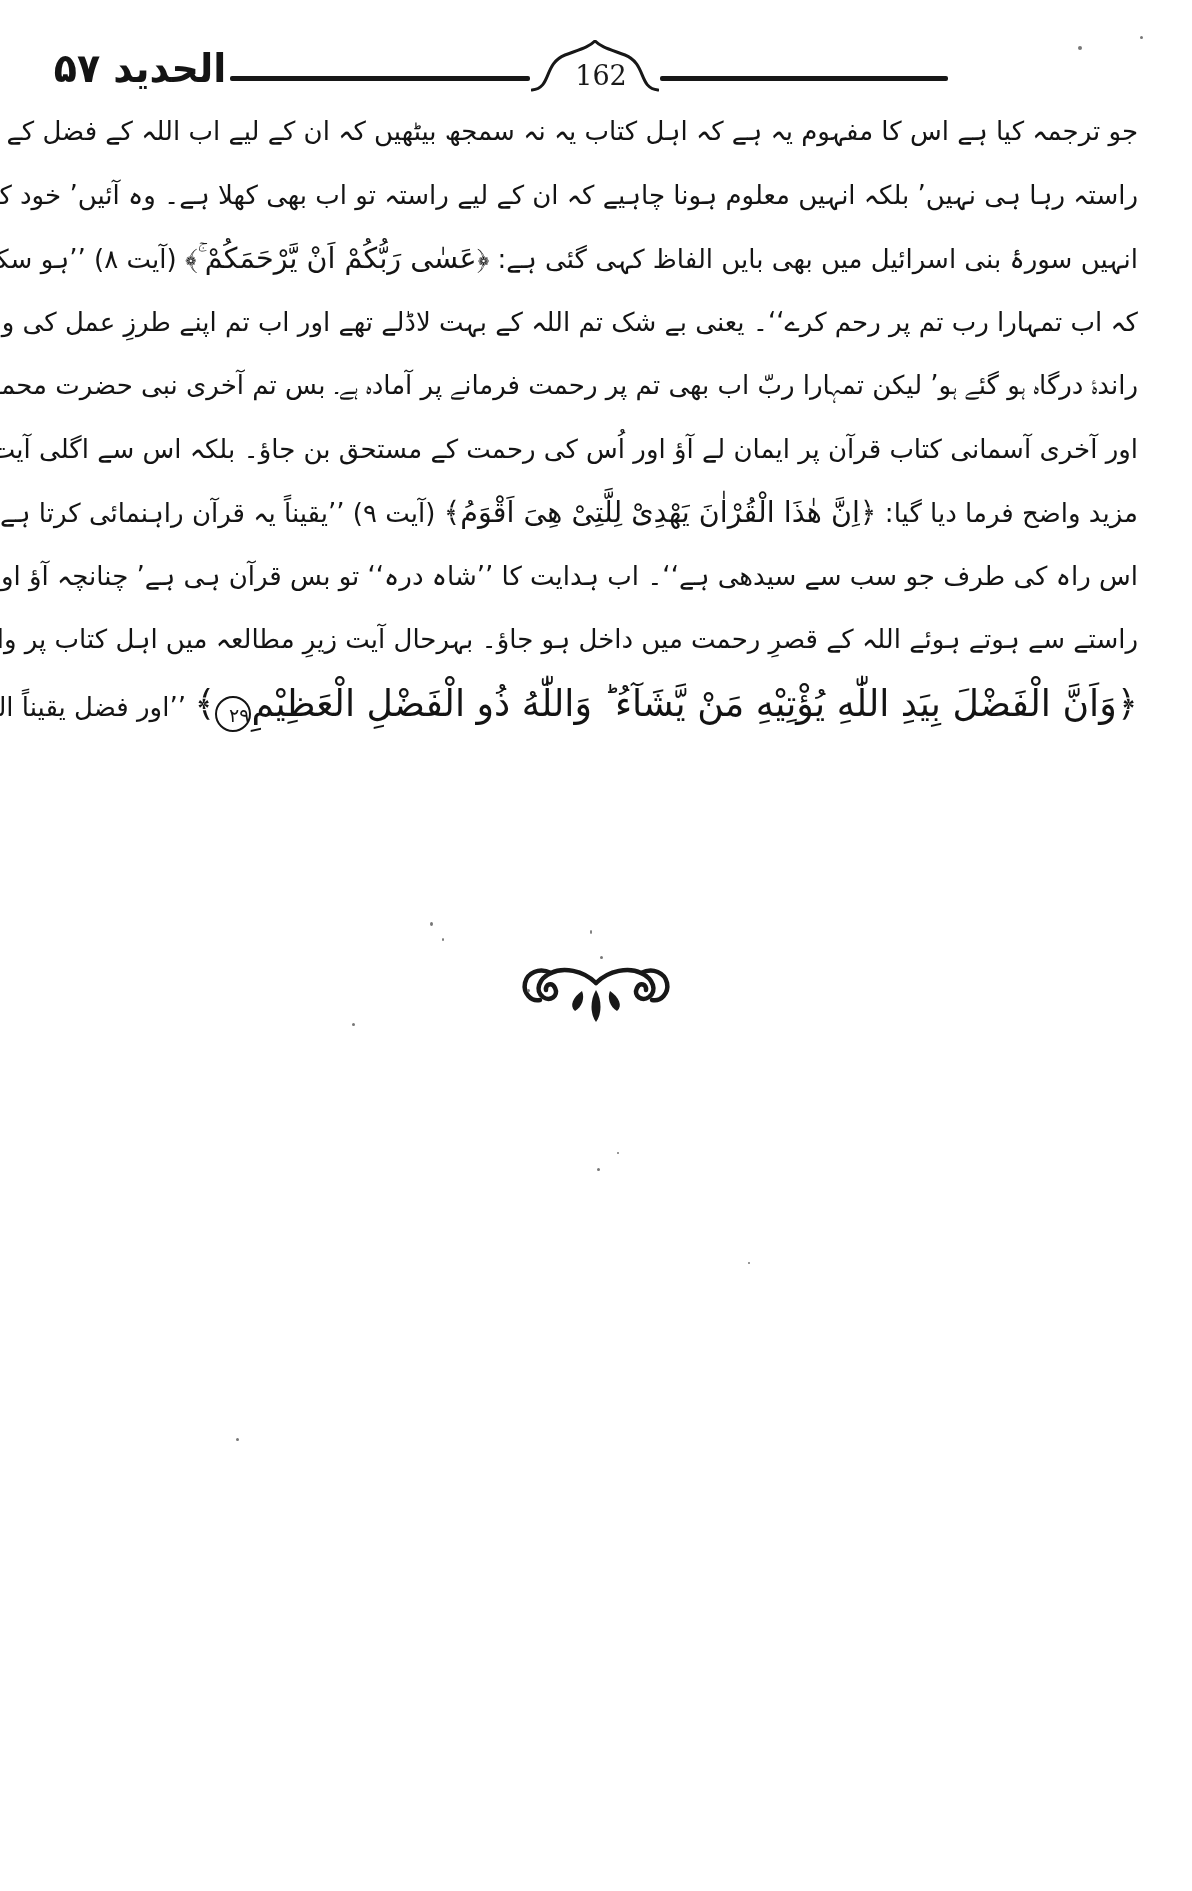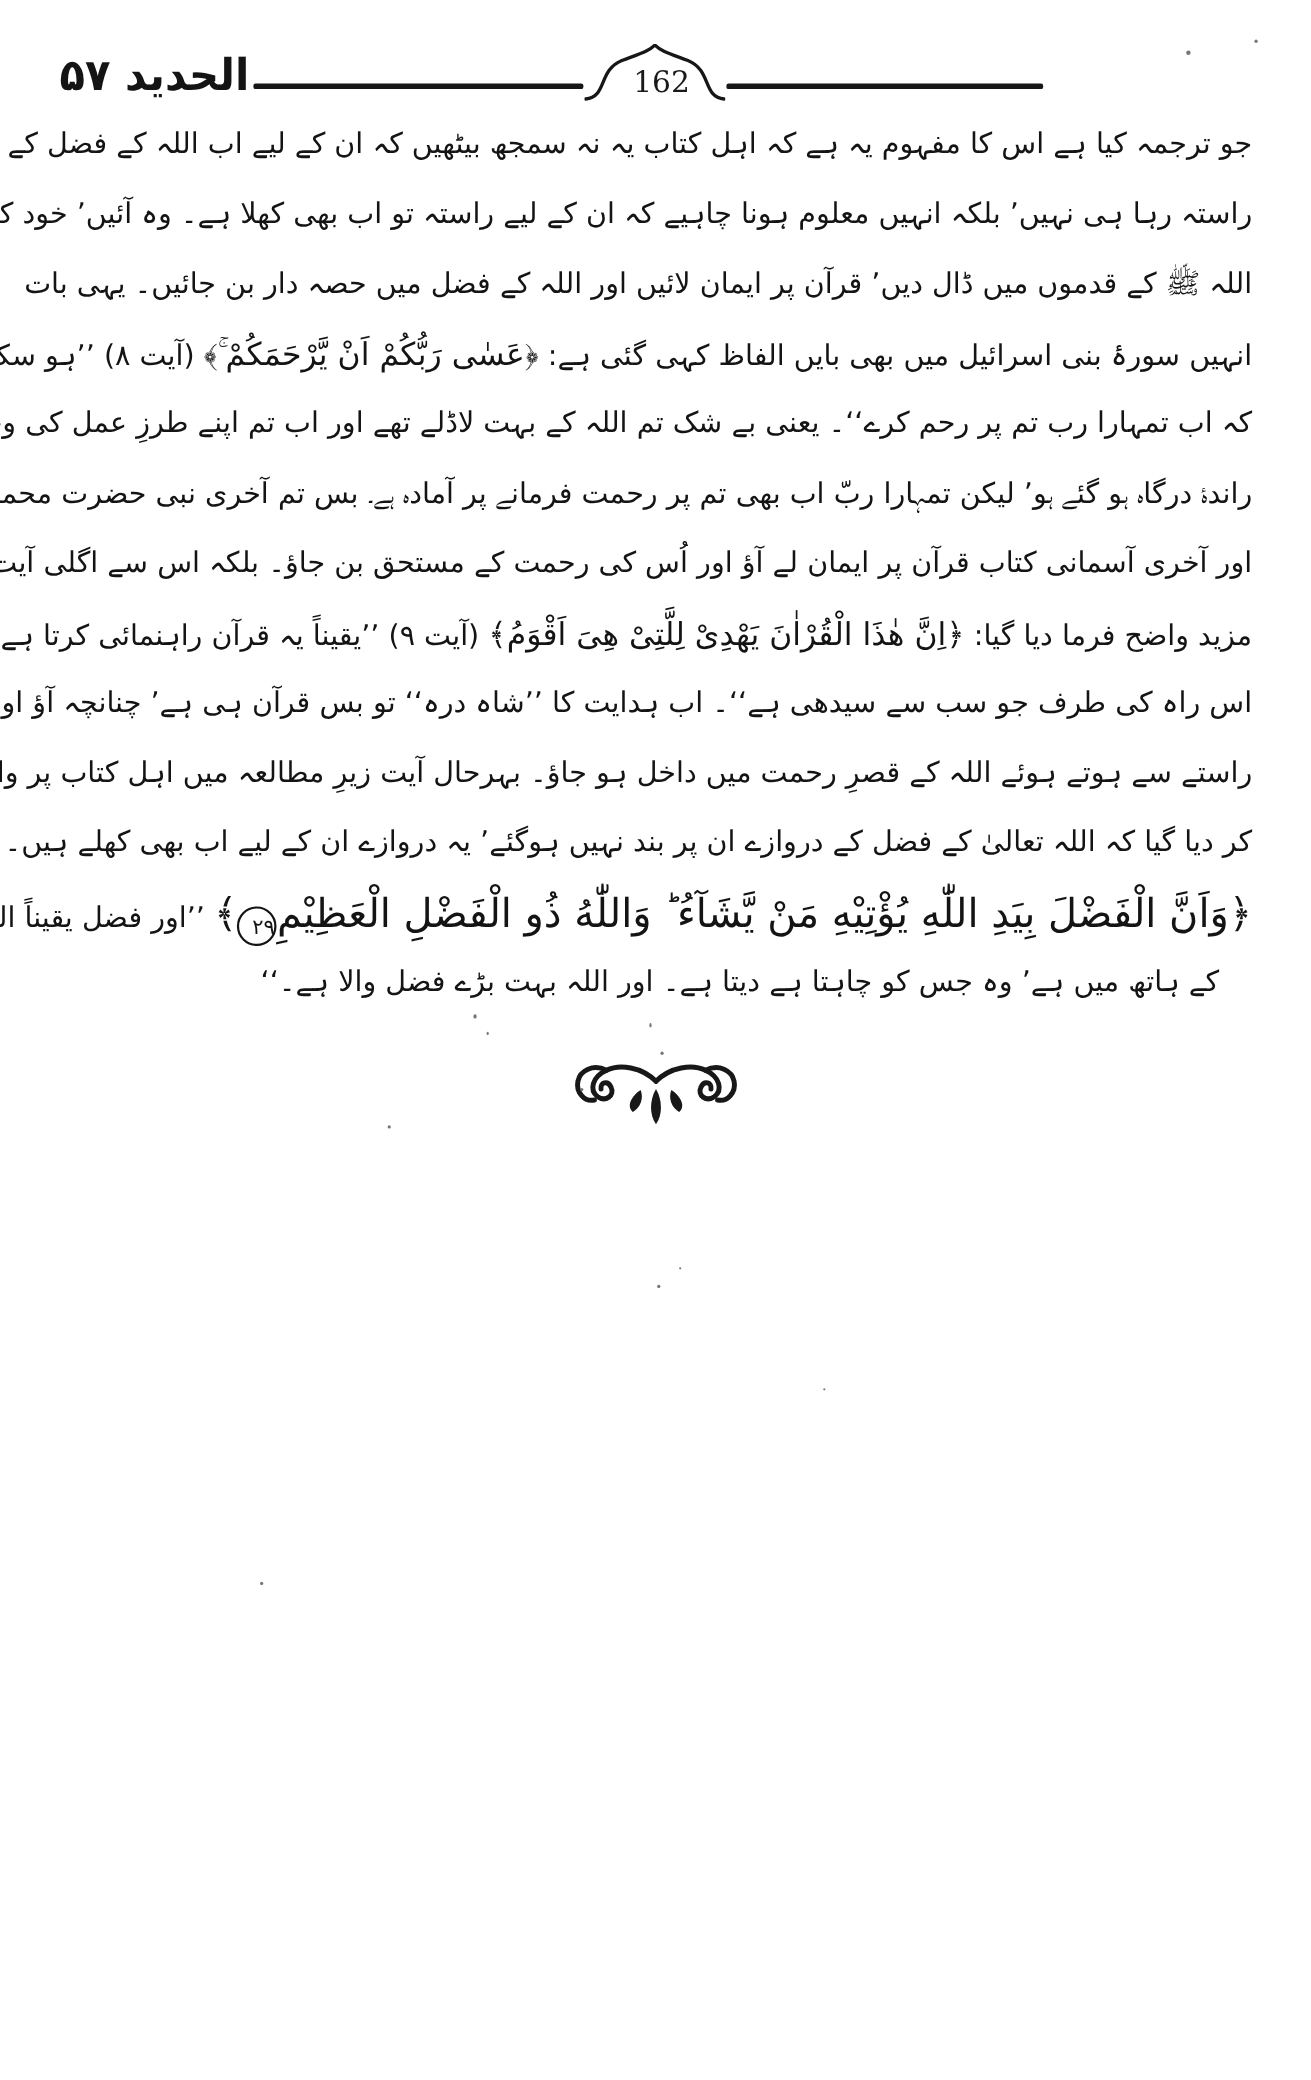--- a/index.html
+++ b/index.html
@@ -97,31 +97,28 @@
         </svg>
       </span>
       <span class="page-number">162</span>
     </div>
 
   </div>
 
   <div class="body-text">
       <div class="line"><span class="urdu">جو ترجمہ کیا ہے اس کا مفہوم یہ ہے کہ اہل کتاب یہ نہ سمجھ بیٹھیں کہ ان کے لیے اب اللہ کے فضل کے حصول کا کوئی</span></div>
       <div class="line"><span class="urdu">راستہ رہا ہی نہیں’ بلکہ انہیں معلوم ہونا چاہیے کہ ان کے لیے راستہ تو اب بھی کھلا ہے۔ وہ آئیں’ خود کو محمد رسول</span></div>
-      <div class="line"><span class="urdu">اللہ ﷺ کے قدموں میں ڈال دیں’ قرآن پر ایمان لائیں اور اللہ کے فضل میں حصہ دار بن جائیں۔ یہی بات</span></div>
       <div class="line"><span class="urdu">انہیں سورۂ بنی اسرائیل میں بھی بایں الفاظ کہی گئی ہے: </span><span class="arabic">﴿عَسٰی رَبُّکُمْ اَنْ یَّرْحَمَکُمْ ۚ﴾</span><span class="urdu"> (آیت ۸) ’’ہو سکتا ہے</span></div>
       <div class="line"><span class="urdu">کہ اب تمہارا رب تم پر رحم کرے‘‘۔ یعنی بے شک تم اللہ کے بہت لاڈلے تھے اور اب تم اپنے طرزِ عمل کی وجہ سے</span></div>
       <div class="line"><span class="urdu">راندۂ درگاہ ہو گئے ہو’ لیکن تمہارا ربّ اب بھی تم پر رحمت فرمانے پر آمادہ ہے۔ بس تم آخری نبی حضرت محمد ﷺ</span></div>
       <div class="line"><span class="urdu">اور آخری آسمانی کتاب قرآن پر ایمان لے آؤ اور اُس کی رحمت کے مستحق بن جاؤ۔ بلکہ اس سے اگلی آیت میں</span></div>
       <div class="line"><span class="urdu">مزید واضح فرما دیا گیا: </span><span class="arabic">﴿اِنَّ هٰذَا الْقُرْاٰنَ یَهْدِیْ لِلَّتِیْ هِیَ اَقْوَمُ﴾</span><span class="urdu"> (آیت ۹) ’’یقیناً یہ قرآن راہنمائی کرتا ہے</span></div>
       <div class="line"><span class="urdu">اس راہ کی طرف جو سب سے سیدھی ہے‘‘۔ اب ہدایت کا ’’شاہ درہ‘‘ تو بس قرآن ہی ہے’ چنانچہ آؤ اور اس</span></div>
       <div class="line"><span class="urdu">راستے سے ہوتے ہوئے اللہ کے قصرِ رحمت میں داخل ہو جاؤ۔ بہرحال آیت زیرِ مطالعہ میں اہل کتاب پر واضح</span></div>
-      <div class="line"><span class="urdu">کر دیا گیا کہ اللہ تعالیٰ کے فضل کے دروازے ان پر بند نہیں ہوگئے’ یہ دروازے ان کے لیے اب بھی کھلے ہیں۔</span></div>
       <div class="line verse"><span class="arabic">﴿وَاَنَّ الْفَضْلَ بِیَدِ اللّٰهِ یُؤْتِیْهِ مَنْ یَّشَآءُ ؕ وَاللّٰهُ ذُو الْفَضْلِ الْعَظِیْمِ</span><span class="ayah-num">۲۹</span><span class="arabic">﴾</span><span class="urdu"> ’’اور فضل یقیناً اللہ</span></div>
-      <div class="line short-last"><span class="urdu">کے ہاتھ میں ہے’ وہ جس کو چاہتا ہے دیتا ہے۔ اور اللہ بہت بڑے فضل والا ہے۔‘‘</span></div>
     </div>
 
   <div class="flourish">
     <span>
       <svg viewBox="0 0 150 62" width="150" height="62">
         <g stroke="#181818" stroke-width="4.5" fill="none" stroke-linecap="round">
           <path d="M75 19 C62 6 42 3 30 9 C17 15 14 27 22 33 C29 38 38 32 34 24 C31 18 24 20 25 26"></path>
           <path d="M30 9 C18 3 6 9 4 19 C2 29 10 38 19 36"></path>
           <path d="M75 19 C88 6 108 3 120 9 C133 15 136 27 128 33 C121 38 112 32 116 24 C119 18 126 20 125 26"></path>
           <path d="M120 9 C132 3 144 9 146 19 C148 29 140 38 131 36"></path>

